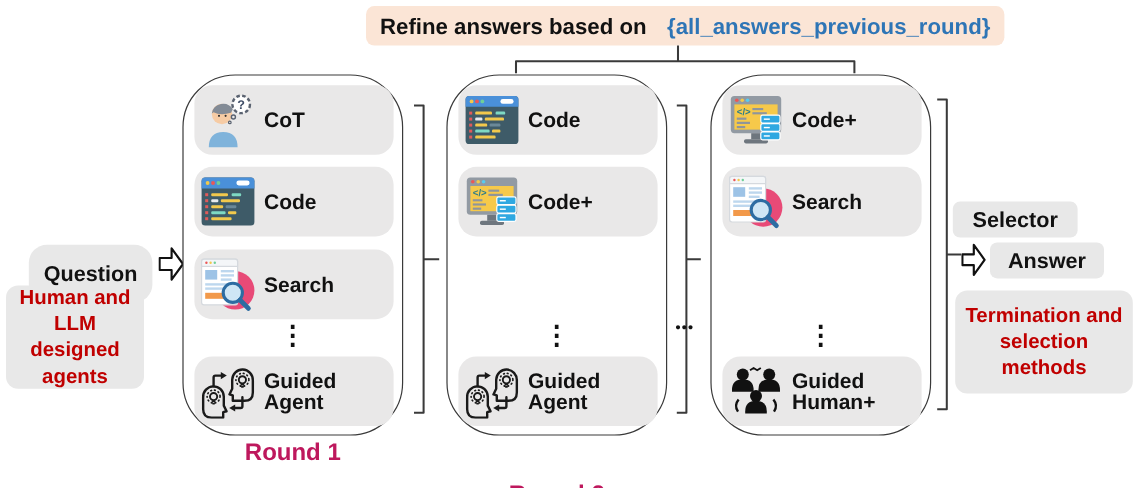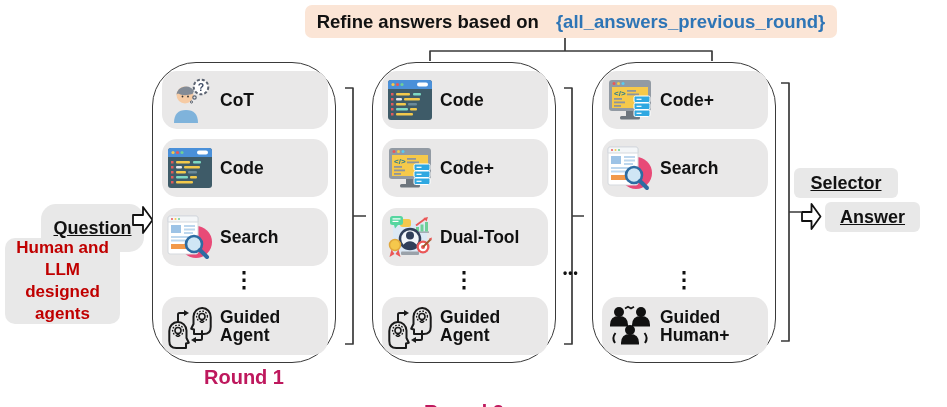--- a/index.html
+++ b/index.html
@@ -15,21 +15,21 @@
     border:1.7px solid #3a3a3a;border-radius:44px;box-sizing:border-box;}
   .tile{position:absolute;left:9px;width:166px;height:58px;background:#E9E8E8;border-radius:15px;
     display:flex;align-items:center;padding-left:5px;box-sizing:border-box;gap:7px;}
   .tile-icon{width:46px;height:46px;flex:0 0 46px;}
   .tile .lbl{font-weight:bold;font-size:17.5px;line-height:1.05;color:#111;}
   .vdots{position:absolute;left:0;width:100%;top:201px;height:32px;text-align:center;
     font-weight:bold;font-size:22px;color:#111;line-height:32px;}
   .round-label{position:absolute;top:366px;height:26px;text-align:center;font-weight:bold;
     font-size:20px;color:#be185d;white-space:nowrap;}
   .gray-pill{position:absolute;background:#E8E8E8;border-radius:6px;display:flex;align-items:center;
-    justify-content:center;font-weight:bold;font-size:18px;color:#111;text-decoration:underline;}
+    justify-content:center;font-weight:bold;font-size:18px;color:#111;}
   .note{position:absolute;background:#E8E8E8;border-radius:10px;display:flex;align-items:center;
     justify-content:center;text-align:center;font-weight:bold;color:#C00000;font-size:17px;
     line-height:1.3;padding:3px 6px;box-sizing:border-box;}
   .arrow-svg{position:absolute;}
   .hdots{position:absolute;left:563px;top:266px;font-weight:bold;font-size:12px;
     letter-spacing:1px;color:#111;}
 </style>
 </head>
 <body>
 
@@ -197,21 +197,21 @@
       <span class="title-var">{all_answers_previous_round}</span>
   </div>
 
   <svg class="lines" width="947" height="407">
     <path d="M430,61 L430,51 L712,51 L712,61 M565,51 L565,38" stroke="#3a3a3a" stroke-width="1.7" fill="none" stroke-linejoin="round"></path>
     <path d="M345,88 L353,88 L353,344 L345,344 M353,216 L366,216" stroke="#3a3a3a" stroke-width="1.7" fill="none" stroke-linejoin="round"></path>
     <path d="M564,88 L572,88 L572,344 L564,344 M572,216 L584,216" stroke="#3a3a3a" stroke-width="1.7" fill="none" stroke-linejoin="round"></path>
     <path d="M781,83 L789,83 L789,341 L781,341 M789,212 L801,212" stroke="#3a3a3a" stroke-width="1.7" fill="none" stroke-linejoin="round"></path>
   </svg>
 
-  <div class="gray-pill" style="left:41px;top:204px;width:103px;height:48px;border-radius:15px;">Question</div>
+  <div class="gray-pill" style="left:24px;top:204px;width:103px;height:48px;border-radius:15px;">Question</div>
   <svg class="arrow-svg" style="left:132px;top:205px;" width="22" height="30">
     <polygon points="1,10 11,10 11,2 20.5,15 11,28 11,20 1,20" fill="#fff" stroke="#111" stroke-width="1.8" stroke-linejoin="round"></polygon>
   </svg>
   <div class="note" style="left:5px;top:238px;width:115px;height:86px;">Human and LLM designed agents</div>
 
   <div class="round-box" style="left:152px;">
     <div class="tile" style="top:8px;">
       <svg class="tile-icon">
           <use href="#icon-cot"></use>
         </svg>
@@ -244,26 +244,20 @@
       <svg class="tile-icon">
           <use href="#icon-code"></use>
         </svg>
       <span class="lbl">Code</span>
     </div>
     <div class="tile" style="top:76px;">
       <svg class="tile-icon">
           <use href="#icon-codeplus"></use>
         </svg>
       <span class="lbl">Code+</span>
-    </div>
-    <div class="tile" style="top:145px;">
-      <svg class="tile-icon">
-          <use href="#icon-dualtool"></use>
-        </svg>
-      <span class="lbl">Dual-Tool</span>
     </div>
     <div class="vdots">⋮</div>
     <div class="tile" style="top:234px;">
       <svg class="tile-icon">
           <use href="#icon-guided"></use>
         </svg>
       <span class="lbl">Guided Agent</span>
     </div>
   </div>
   <div class="round-label" style="left:372px;width:184px;margin-top:35px;">Round 2</div>
@@ -290,14 +284,15 @@
         </svg>
       <span class="lbl">Guided Human+</span>
     </div>
   </div>
 
   <div class="gray-pill" style="left:794px;top:168px;width:104px;height:30px;">Selector</div>
   <svg class="arrow-svg" style="left:801px;top:202px;" width="21" height="29">
     <polygon points="1,10 10.5,10 10.5,2 19.5,14.5 10.5,27 10.5,19 1,19" fill="#fff" stroke="#111" stroke-width="1.8" stroke-linejoin="round"></polygon>
   </svg>
   <div class="gray-pill" style="left:825px;top:202px;width:95px;height:30px;">Answer</div>
+  <div class="note" style="left:796px;top:242px;width:148px;height:86px;">Termination and selection methods</div>
 
 </div>
 
 </body></html>

